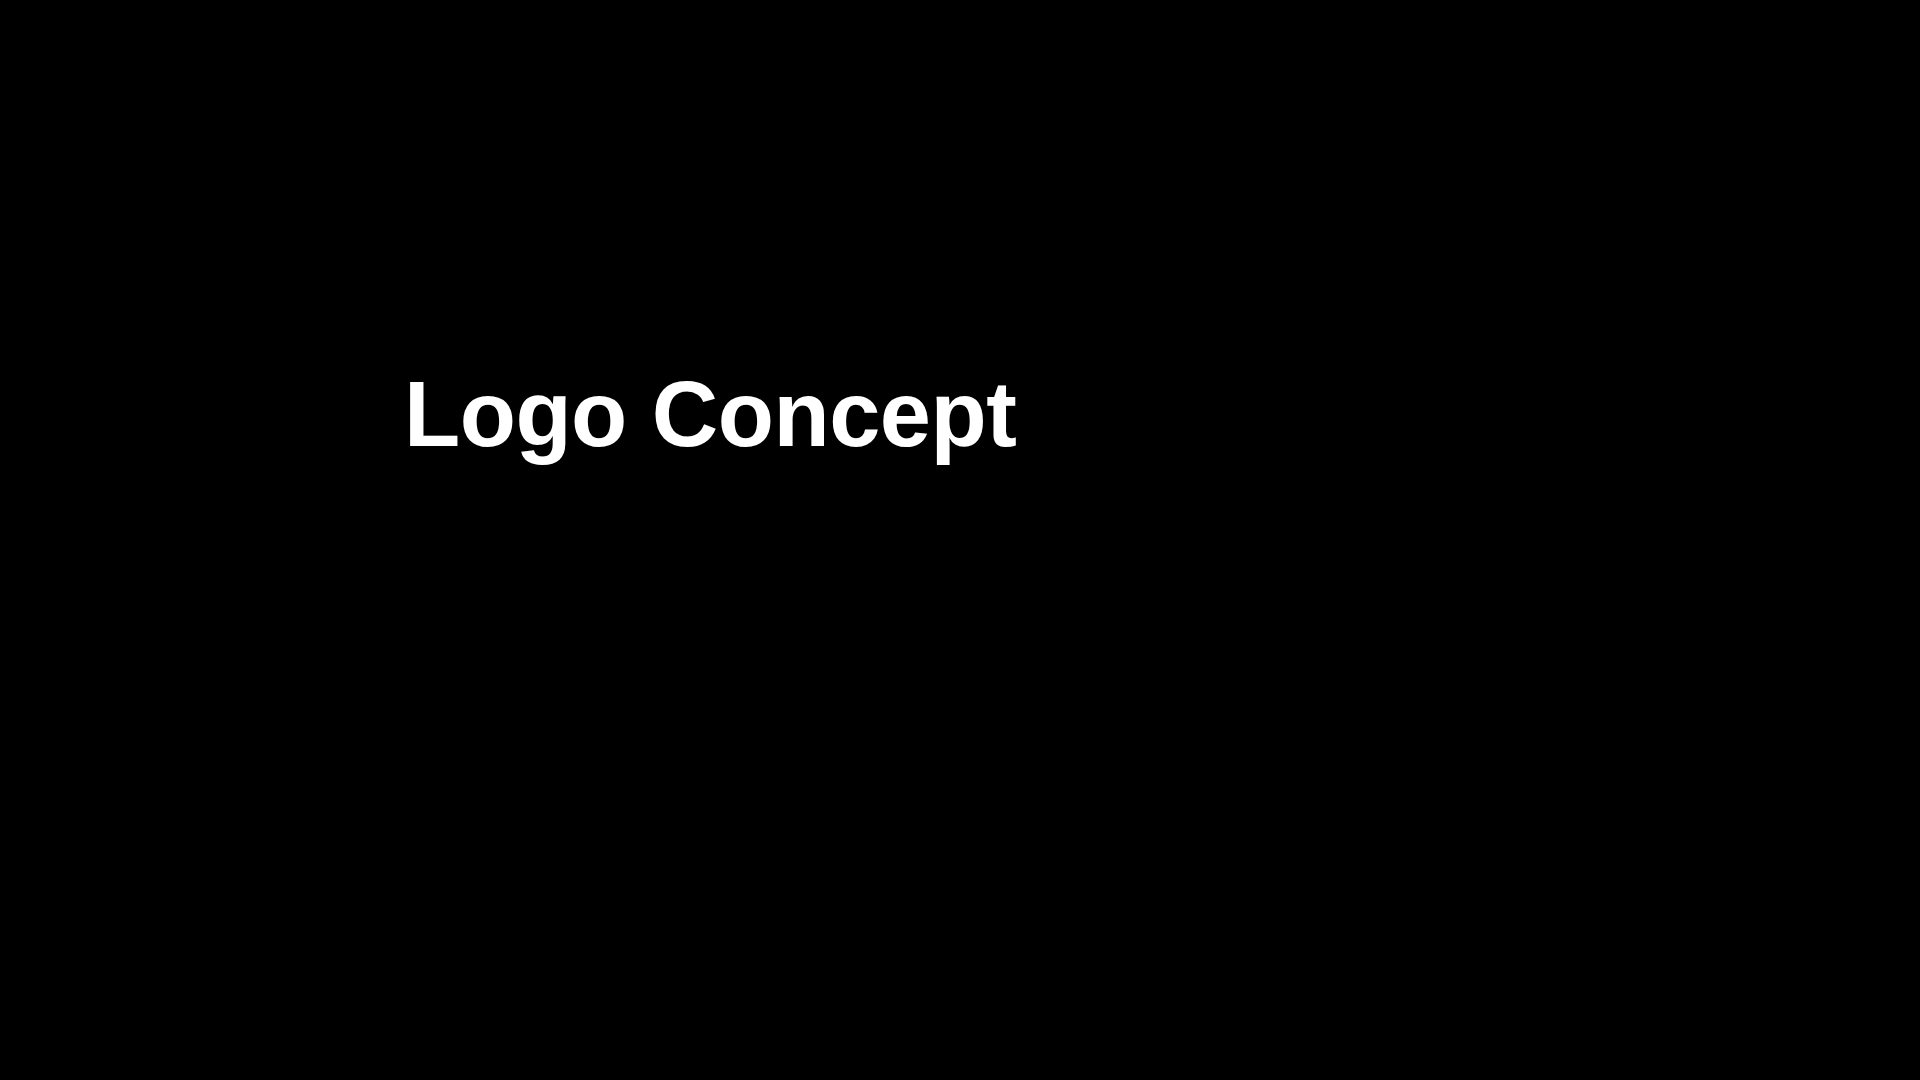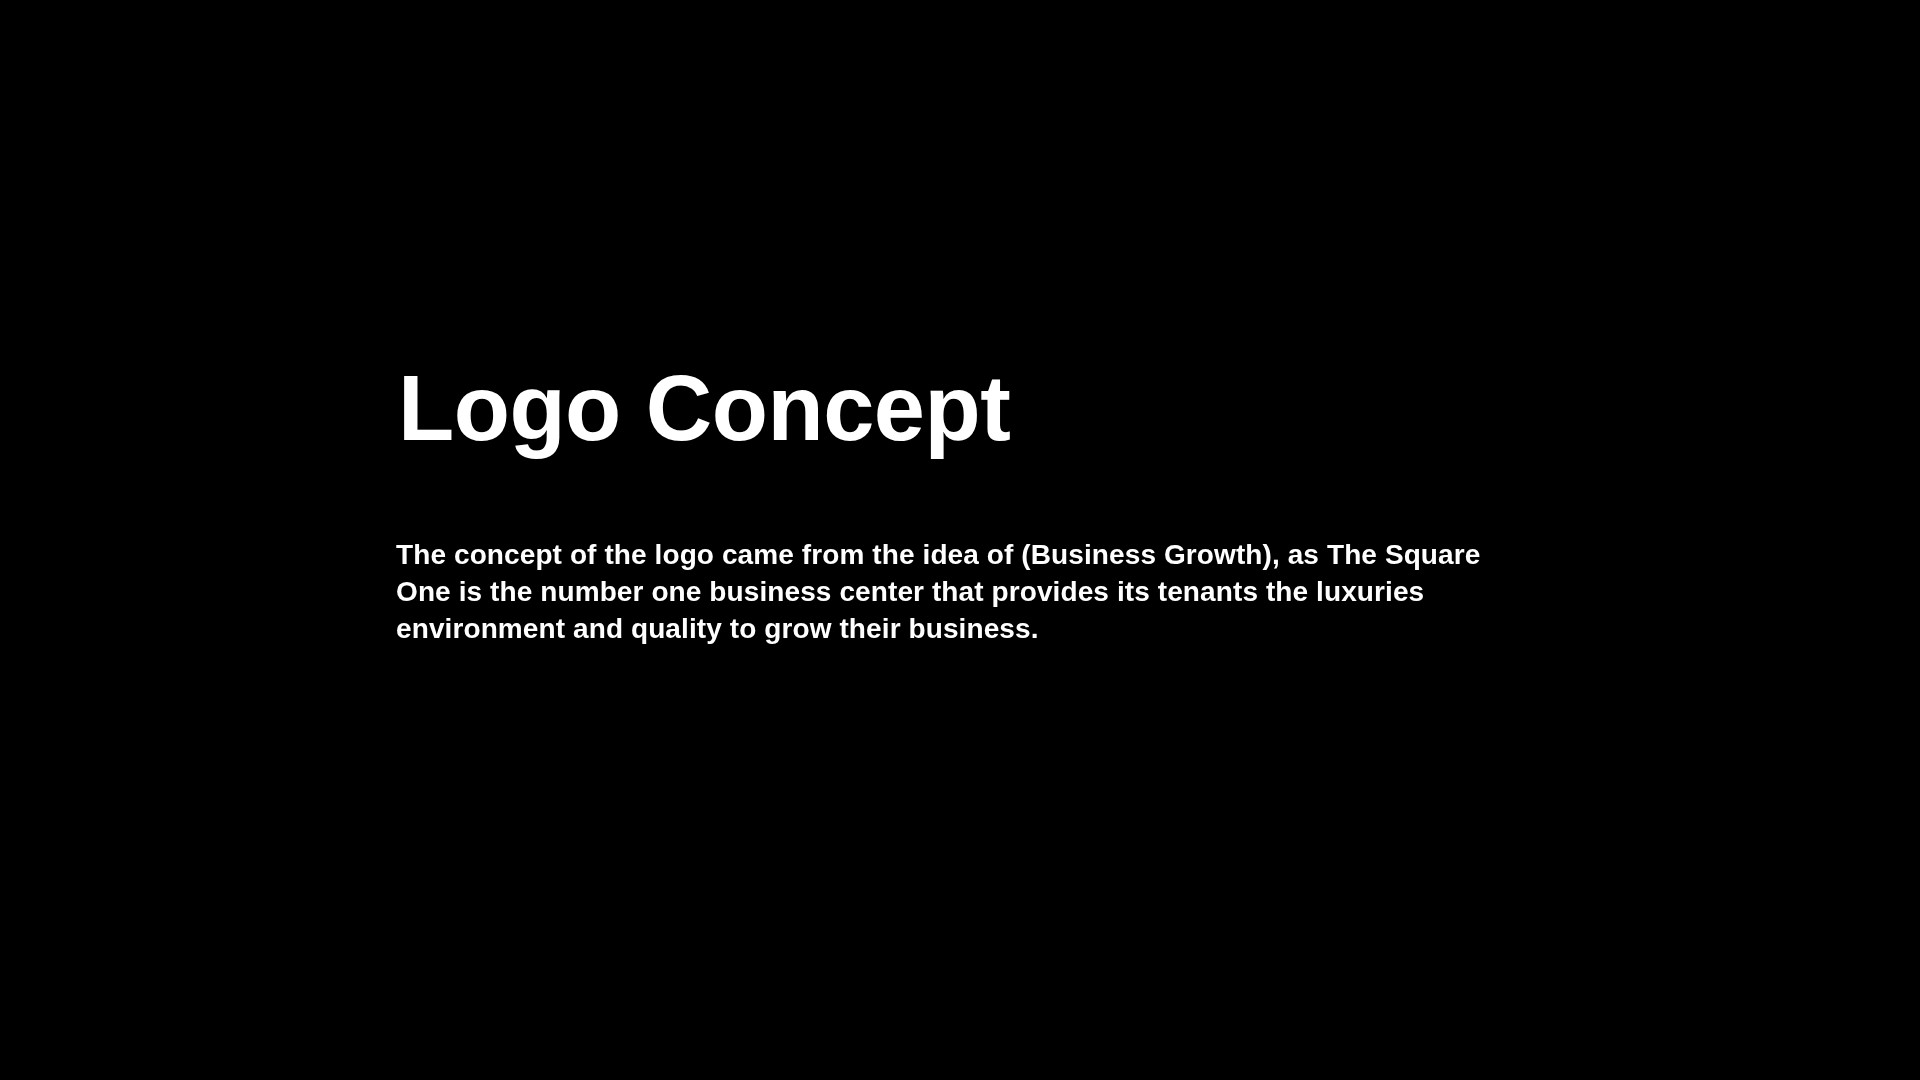--- a/index.html
+++ b/index.html
@@ -20,21 +20,21 @@
   }
 
   .content-block {
     position: absolute;
     left: 396px;
     top: 360px;
     width: 1160px;
   }
 
   .slide-title {
-    margin: 2px;
+    margin: 8px;
     padding: 0;
     font-family: "Liberation Sans", "DejaVu Sans", sans-serif;
     font-size: 92px;
     font-weight: 700;
     line-height: 1.02;
     letter-spacing: -0.5px;
     color: #ffffff;
     white-space: nowrap;
   }
 
@@ -67,18 +67,17 @@
 
 <div class="slide" style="background: rgb(0, 0, 0); color: rgb(255, 255, 255);">
 
   <div class="content-block">
 
     <h1 class="slide-title">Logo Concept</h1>
 
     <div class="title-gap"></div>
 
     <div class="body-copy">
-      <span class="para-first">The concept of the logo came from the idea of (Business Growth), as The Square One is the number one business center that provides its tenants the luxuries environment and quality to grow their business.</span>
     </div>
 
   </div>
 
 </div>
 
 </body></html>

